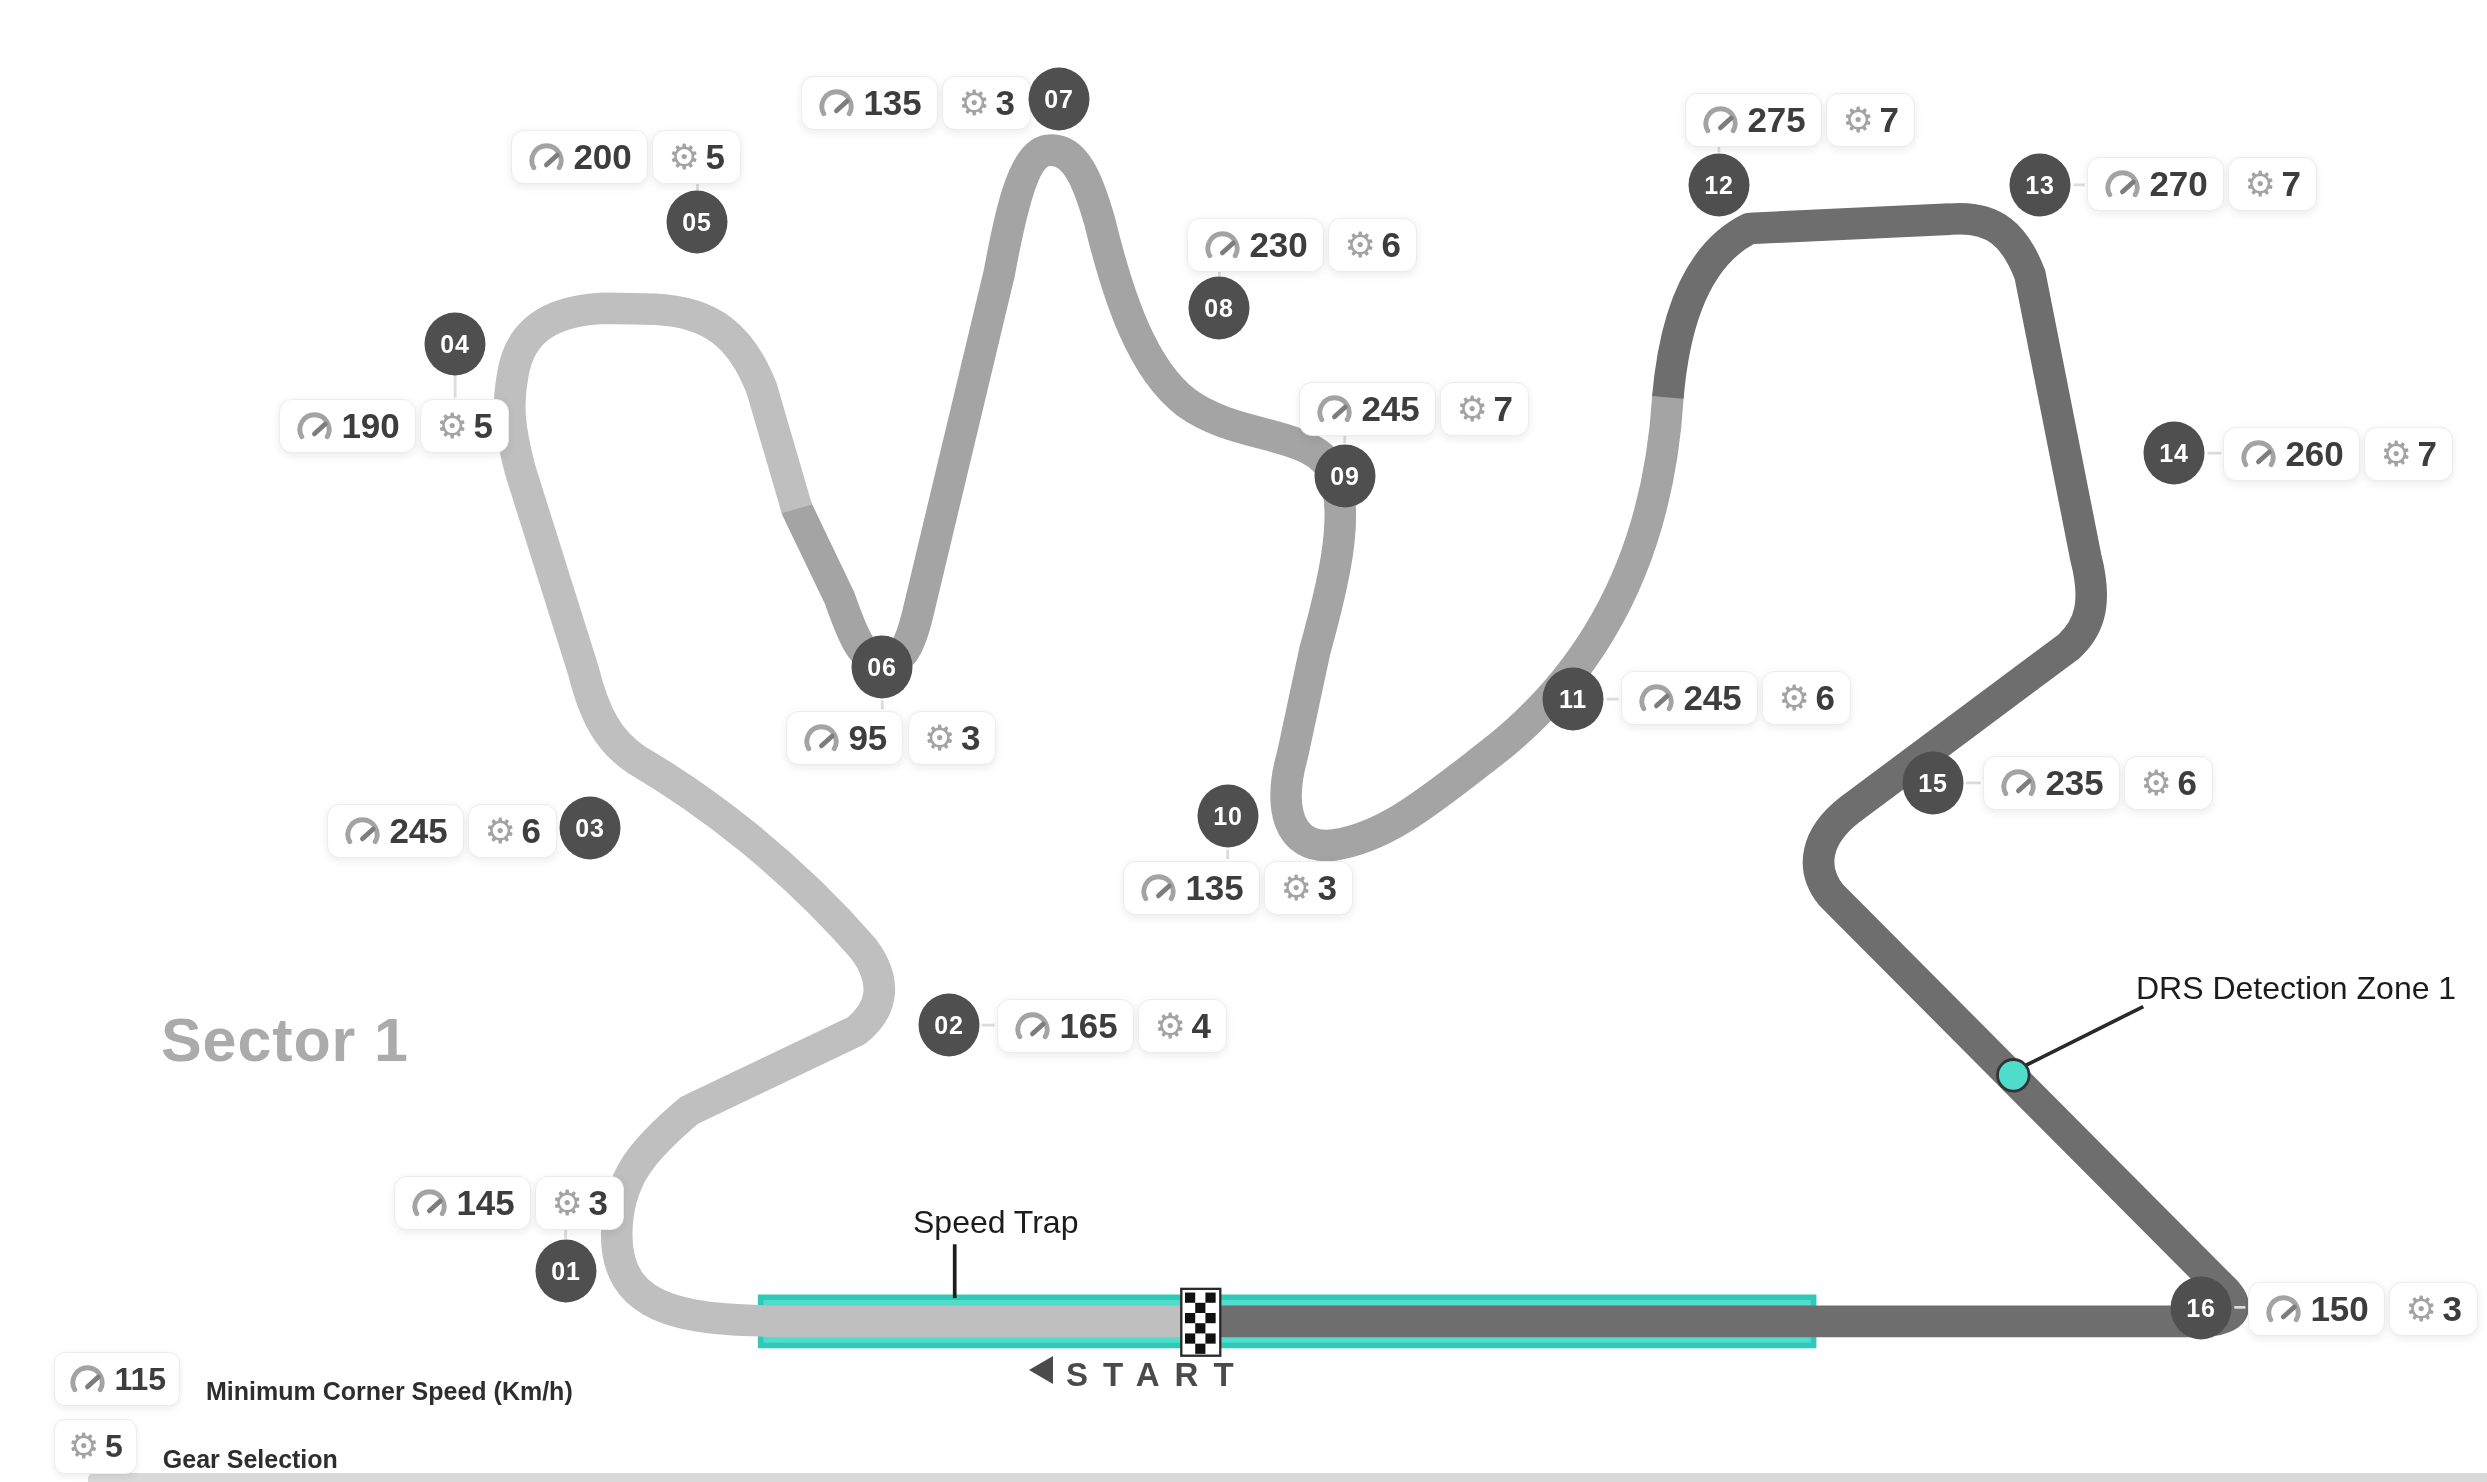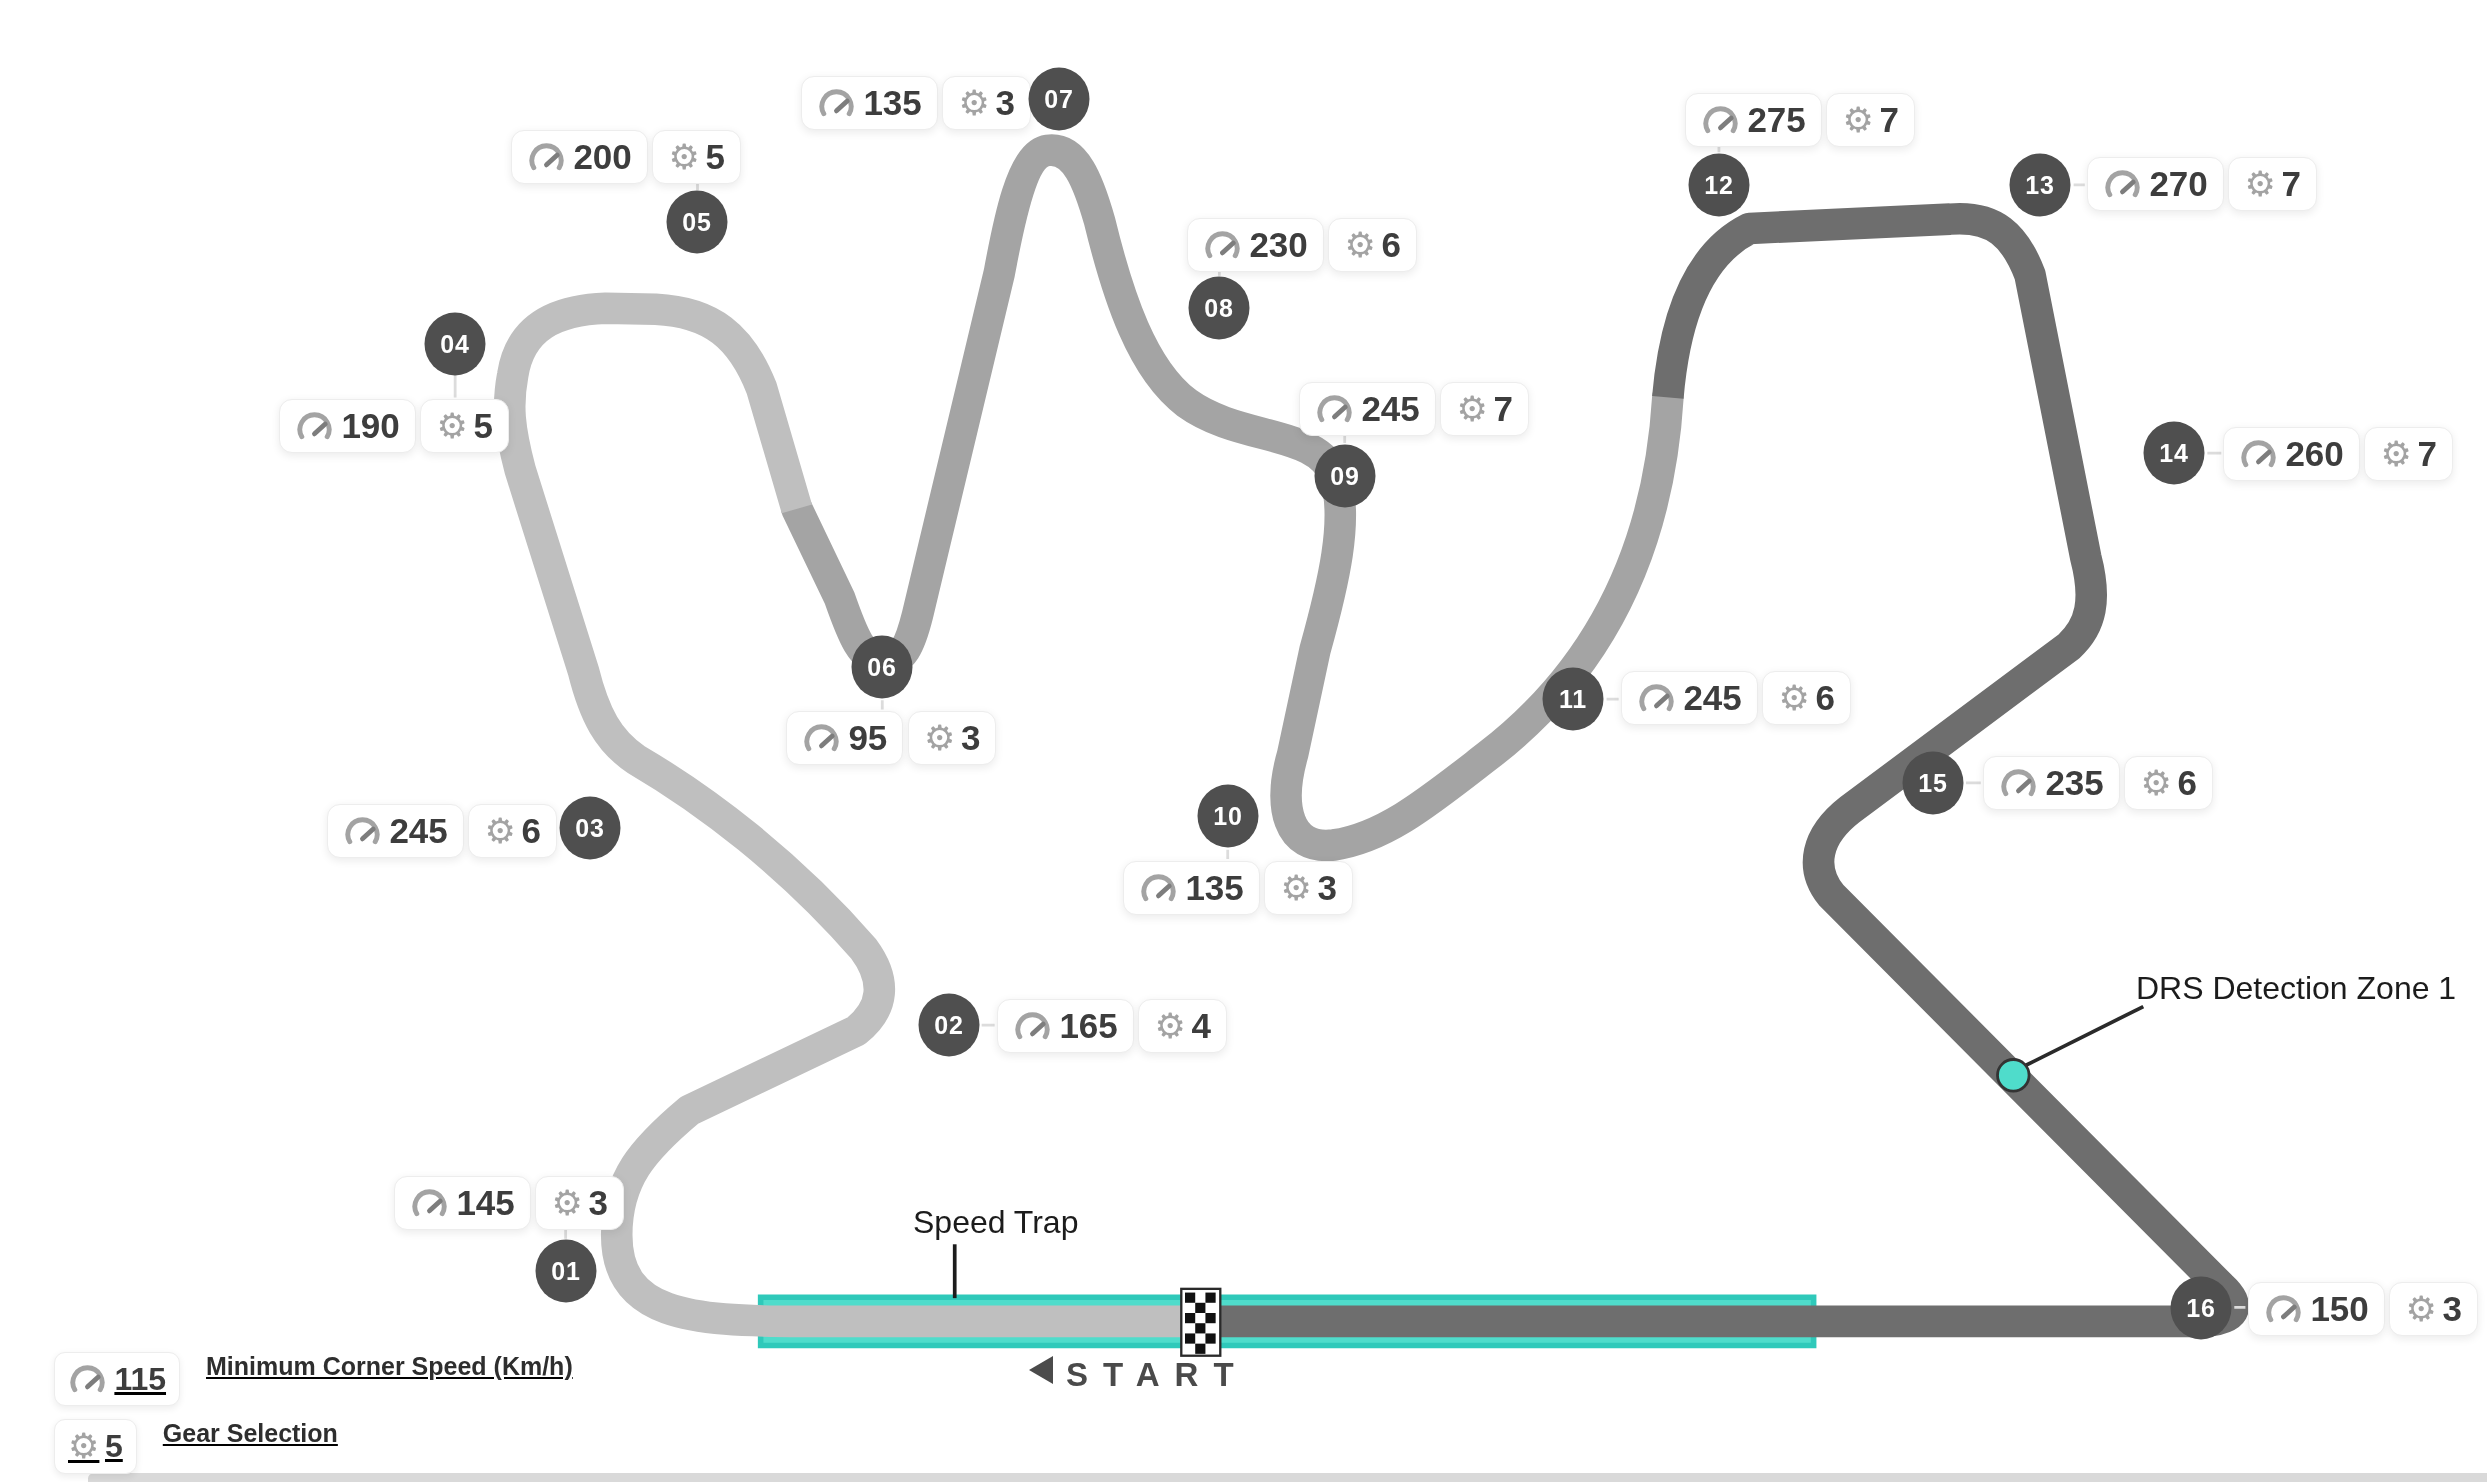--- a/index.html
+++ b/index.html
@@ -32,21 +32,21 @@
   .note{position:absolute;z-index:3;font-size:32px;font-weight:normal;color:#1c1c1c;white-space:nowrap;}
 
   
   .start{position:absolute;z-index:3;display:flex;align-items:flex-start;}
   .start .tri{width:0;height:0;border-top:14px solid transparent;border-bottom:14px solid transparent;
               border-right:24px solid #4b4b4b;margin-right:13px;}
   .start .start-txt{font-size:33px;font-weight:bold;color:#4a4a4a;letter-spacing:15px;}
 
   
   .legend{position:absolute;left:54px;top:1352px;z-index:3;}
-  .legend .row{display:flex;align-items:flex-start;margin-bottom:13px;text-decoration:underline;}
+  .legend .row{display:flex;align-items:flex-end;margin-bottom:13px;}
   .legend .pillbox{display:flex;align-items:center;background:#fff;border:1.9px solid #ededed;
                    border-radius:11px;box-shadow:0 2.8px 7.4px rgba(0,0,0,.07);
                    padding:3.7px 13px;height:45px;font-size:32px;font-weight:bold;color:#3d3d3d;}
   .legend .cap{margin-left:26px;font-size:25px;font-weight:bold;color:#2e2e2e;}
 
   .bottom-strip{position:absolute;z-index:0;left:88px;right:0;bottom:0;height:9.3px;
                 background:#d9d9d9;border-top-left-radius:5.6px;}
 </style>
 </head>
 <body>
@@ -313,20 +313,21 @@
           <use href="#gauge"></use>
         </svg>
         <span>150</span>
       </span>
     <span class="seg">
         <span class="gearglyph">⚙</span>
         <span>3</span>
       </span>
   </div>
 
+  <div class="sector s1" style="left:161px;top:1005px">Sector 1</div>
 
   <div class="note" style="left:913px;top:1204px">Speed Trap</div>
   <div class="note" style="left:2136px;top:970px">DRS Detection Zone 1</div>
 
   <div class="start" style="left:1029px;top:1356px">
     <span class="tri"></span>
     <span class="start-txt">START</span>
   </div>
 
   <div class="legend">

